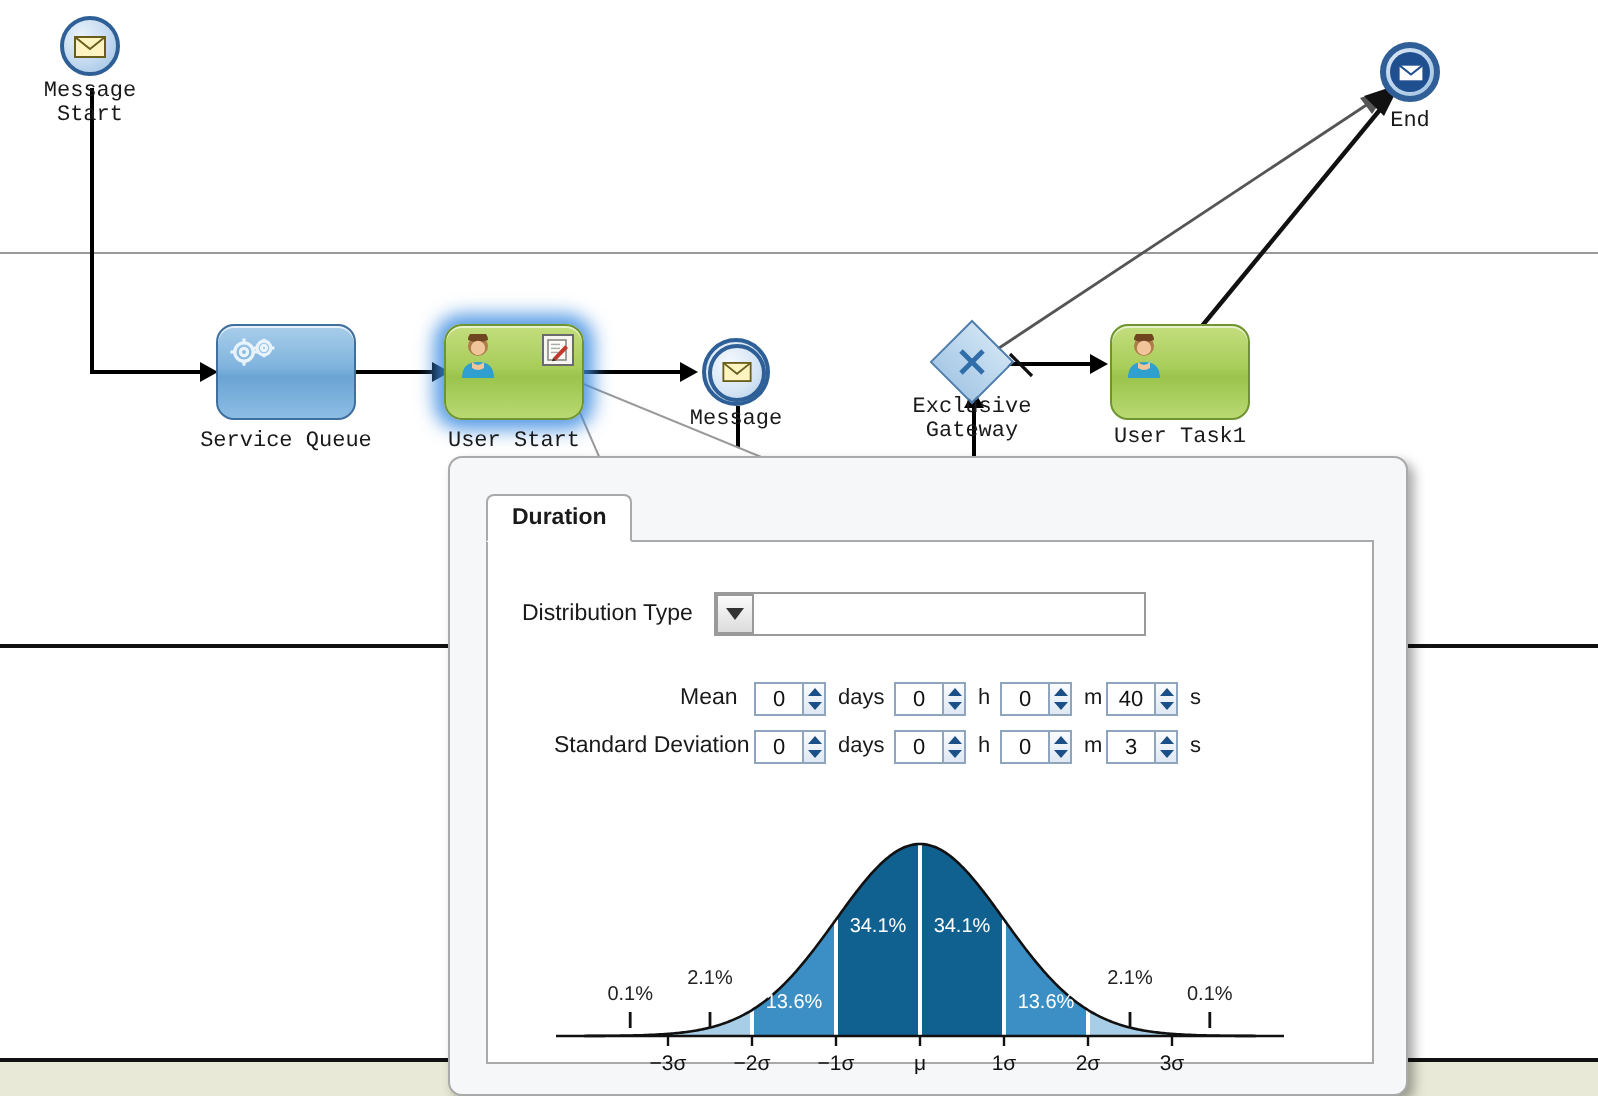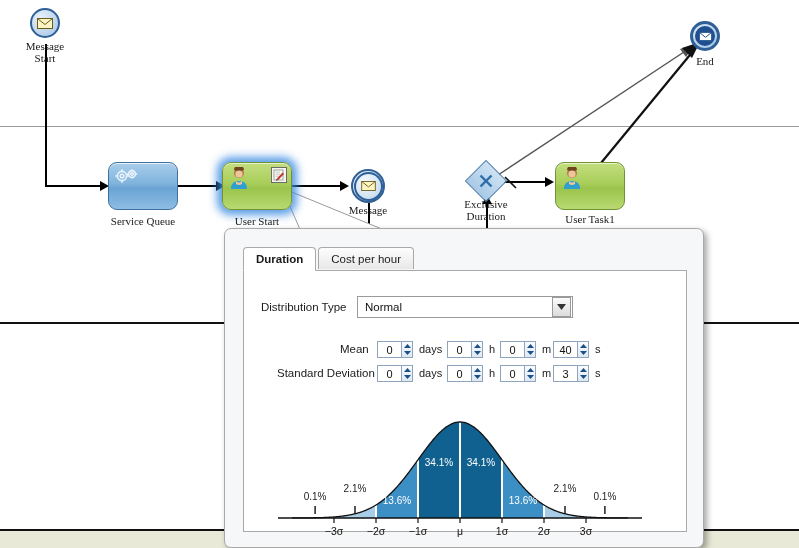--- a/index.html
+++ b/index.html
@@ -82,35 +82,35 @@
     border:1px solid #4f7fae;
     background:linear-gradient(180deg,#cde2f3 0%,#a8c9e6 100%);
     box-sizing:border-box;
   }
   .gw-x{position:absolute;width:30px;height:30px;display:flex;align-items:center;justify-content:center;}
 
   
   .lbl{
     position:absolute;text-align:center;
     font-size:11px;color:#1a1a1a;line-height:12px;
-    font-family:Liberation Serif, serif;
+    font-family:Liberation Mono, monospace;
     white-space:pre-line;
   }
 
   
   .callout-tail{position:absolute;}
 
   
   #dialog{
     position:absolute;left:224px;top:228px;width:480px;height:320px;
     background:#f6f7f9;border:1px solid #a9a9a9;border-radius:7px;
     box-shadow:3px 3px 6px rgba(0,0,0,.35);
     box-sizing:border-box;overflow:hidden;
   }
-  .tabstrip{position:absolute;left:18px;top:18px;height:24px;display:flex;}
+  .tabstrip{position:absolute;left:18px;top:18px;height:24px;display:flex;align-items:flex-end;}
   .tab{
     height:22px;padding:0 12px;margin-right:2px;
     border:1px solid #a9a9a9;border-bottom:none;
     border-radius:4px 4px 0 0;
     background:linear-gradient(180deg,#fdfdfd 0%,#e8e8e8 100%);
     font-size:11.5px;color:#1a1a1a;display:flex;align-items:center;
     box-sizing:border-box;
   }
   .tab.active{
     background:#ffffff;font-weight:bold;color:#1a1a1a;height:24px;
@@ -255,21 +255,21 @@
   <div class="lbl" style="left:328px;top:204px;width:80px;">Message</div>
 
   <div class="gateway" style="left:471px;top:166px;"></div>
   <div class="gw-x" style="left:471px;top:166px;">
     <svg width="16" height="16" viewBox="0 0 16 16">
       <line x1="2.5" y1="2.5" x2="13.5" y2="13.5" stroke="#2f6ea8" stroke-width="2.4"></line>
       <line x1="13.5" y1="2.5" x2="2.5" y2="13.5" stroke="#2f6ea8" stroke-width="2.4"></line>
     </svg>
   </div>
   <div class="lbl" style="left:446px;top:198px;width:80px;">Exclusive
-Duration</div>
+Gateway</div>
 
   <div class="task task-user" style="left:555px;top:162px;">
     <svg width="20" height="22" viewBox="0 0 20 22" style="position:absolute;left:6px;top:4px;">
       <circle cx="10" cy="6" r="5" fill="#b07a4b"></circle>
       <path d="M5 3 a5 5 0 0 1 10 0 q-5 2 -10 0z" fill="#6e4520"></path>
       <circle cx="10" cy="7" r="3.6" fill="#f0c59a"></circle>
       <path d="M2 22 q0 -8 8 -8 q8 0 8 8z" fill="#2f9fd0"></path>
       <path d="M7 14 q3 3 6 0 l0 3 q-3 2 -6 0z" fill="#f0c59a"></path>
     </svg>
   </div>
@@ -282,29 +282,27 @@
         <polyline points="0.5,0.5 8,6.5 15.5,0.5" fill="none" stroke="#1f4f8f" stroke-width="1.2"></polyline>
       </svg>
     </div>
   </div>
   <div class="lbl" style="left:675px;top:55px;width:60px;">End</div>
 
   <div id="dialog">
 
     <div class="tabstrip">
       <div class="tab active">Duration</div>
-      <div class="tab">Cost per hour</div>
     </div>
 
     <div class="tabpanel"></div>
   </div>
 
   <div class="form-label" style="left:261px;top:301px;">Distribution Type</div>
   <div class="combo">
-    <span class="val">Normal</span>
     <span class="arrowbtn">
       <svg width="9" height="6" viewBox="0 0 9 6">
           <polygon points="0,0 9,0 4.5,6" fill="#333"></polygon>
         </svg>
     </span>
   </div>
 
   <div class="form-label" style="left:340px;top:343px;">Mean</div>
   <div class="spin" style="left:377px;top:341px;">
     <span class="txt">0</span>

